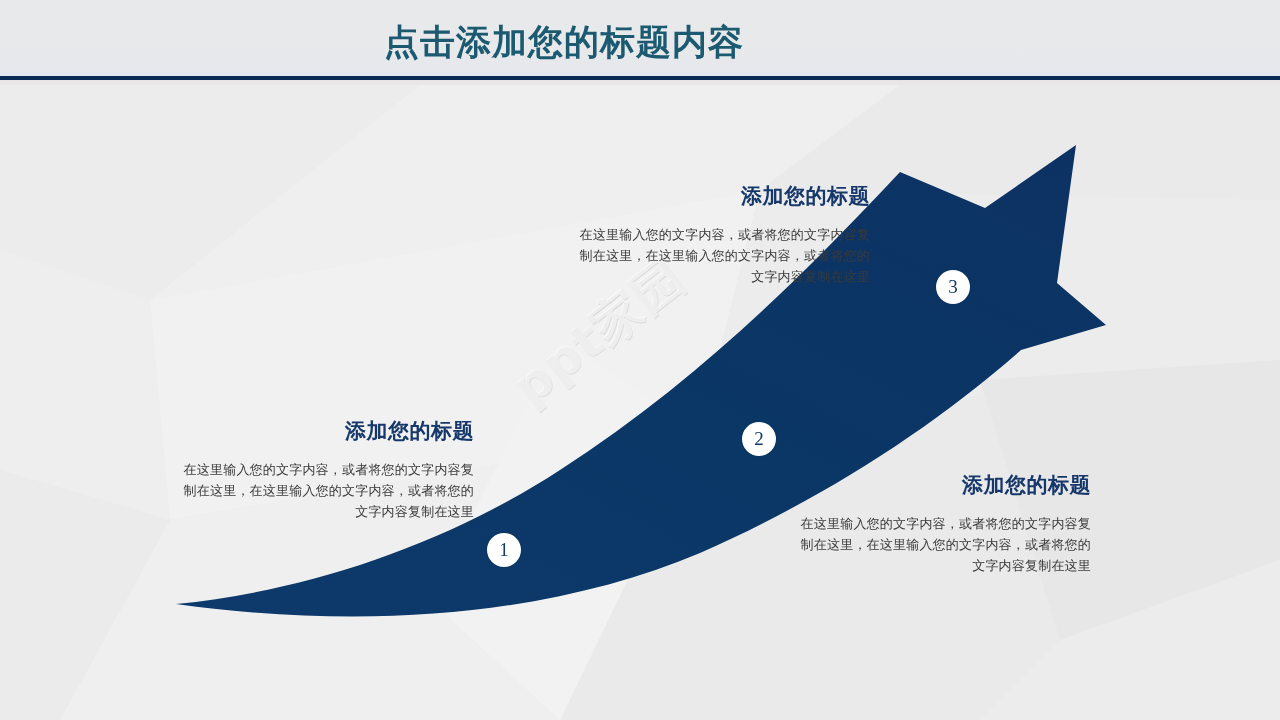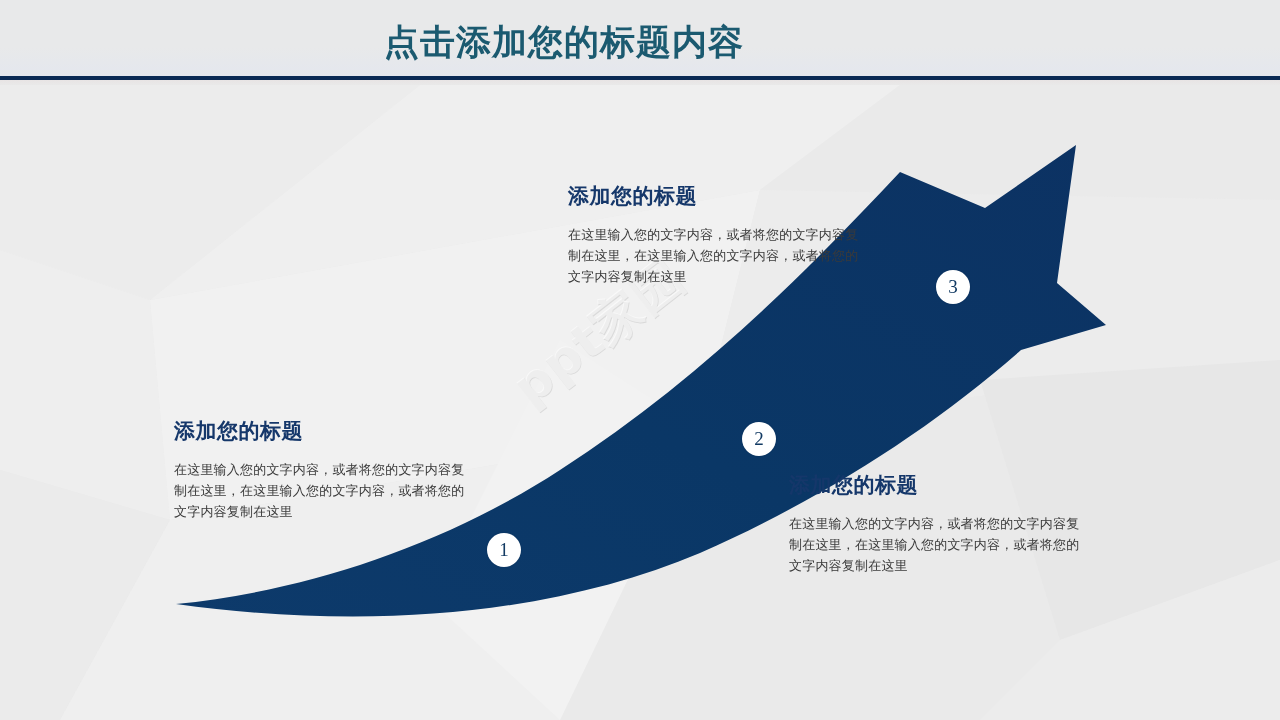--- a/index.html
+++ b/index.html
@@ -90,21 +90,21 @@
     text-align: center;
     font-family: "Liberation Serif", "DejaVu Serif", serif;
     z-index: 7;
     box-shadow: 0 0 2px rgba(0,0,0,0.12);
   }
   #badge-1 { left: 487px; top: 533px; }
   #badge-2 { left: 742px; top: 422px; }
   #badge-3 { left: 936px; top: 270px; }
 
   
-  .block { position: absolute; z-index: 6; }
+  .block { position: absolute; z-index: 6; text-align: right; }
   .block-title {
     font-size: 21px;
     font-weight: bold;
     color: #15376a;
     margin: 0 0 14px 0;
     letter-spacing: 0.5px;
   }
   .block-body {
     font-size: 13px;
     line-height: 21px;

